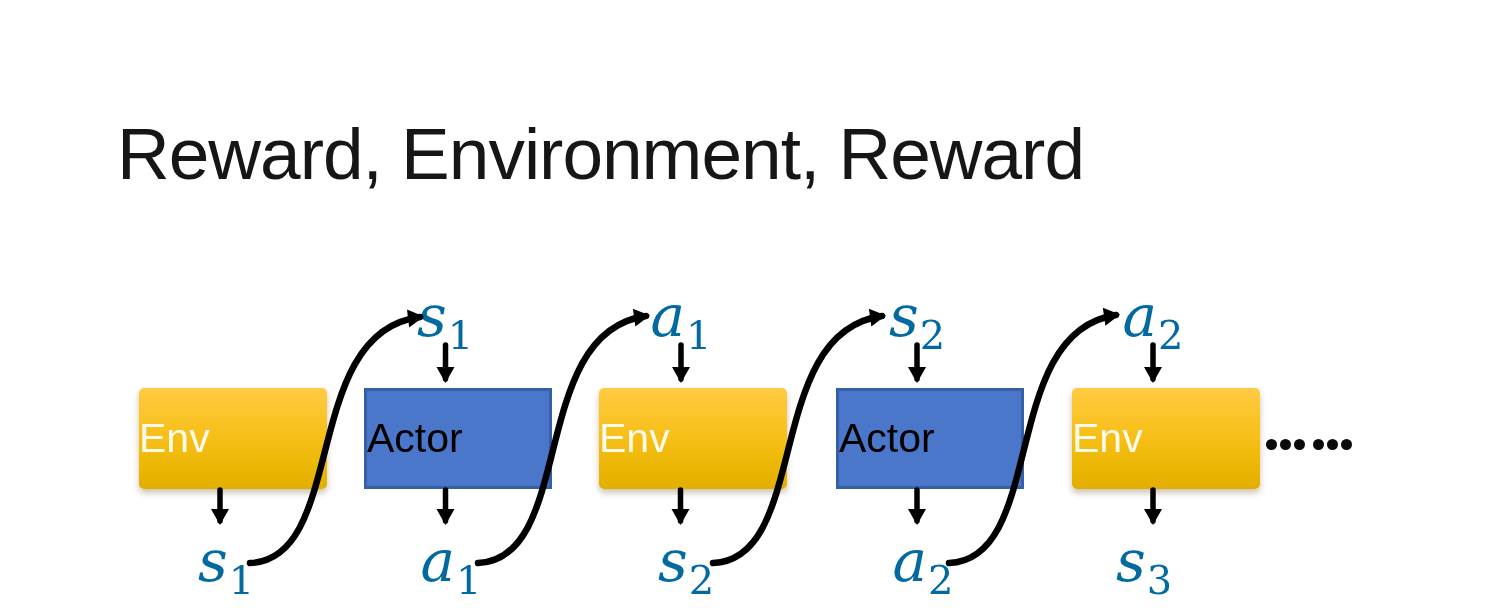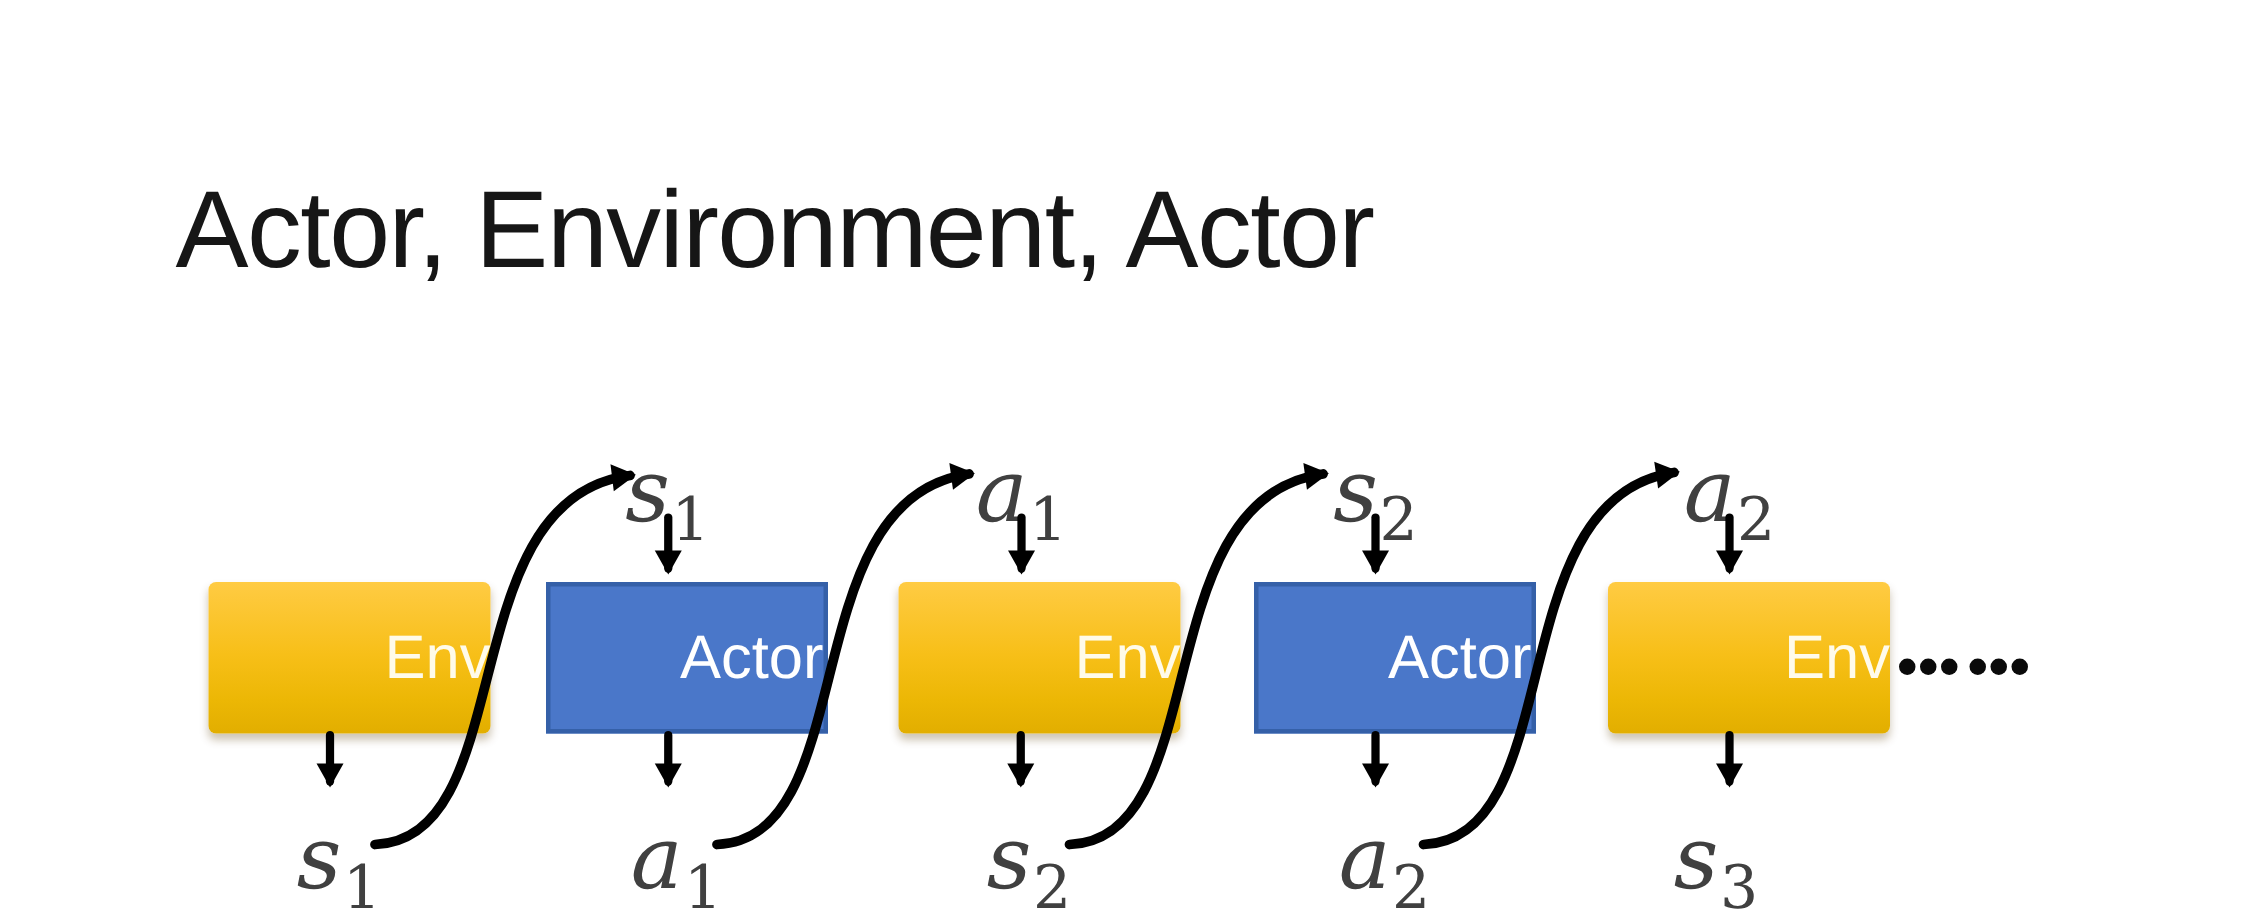--- a/index.html
+++ b/index.html
@@ -18,41 +18,41 @@
     font-size:73px;
     letter-spacing:-1px;
     color:#161616;
     white-space:nowrap;
     line-height:1.05;
   }
   .box{
     position:absolute;
     top:388px;
     width:188px;height:101px;
-    display:flex;align-items:center;justify-content:flex-end;
+    display:flex;align-items:center;justify-content:flex-start;
     font-size:41px;
     box-sizing:border-box;
   }
   .box.env{
     background:linear-gradient(180deg,var(--env-top) 0%, #F7BF18 48%, #ECB705 78%, var(--env-bottom) 100%);
     border-radius:5px;
     box-shadow:0 4px 6px rgba(90,60,0,0.30);
     color:#FFFBEA;
   }
   .box.actor{
     background:var(--actor-fill);
     border:3px solid var(--actor-border);
-    color:#ffffff;
+    color:#000000;
   }
   .mlabel{
     position:absolute;
     transform:translateX(-50%);
     white-space:nowrap;
-    color:#404040;
-    line-height:80px;
+    color:#0369a1;
+    line-height:58px;
     height:58px;
   }
   .mlabel .base{
     font-family:"DejaVu Serif", serif;
     font-style:italic;
     font-size:58px;
   }
   .mlabel .sub{
     font-family:"DejaVu Serif", serif;
     font-style:normal;
@@ -80,21 +80,21 @@
     margin-right:3px;
   }
   .ellipsis-dots i.gap{margin-left:5px;}
   .ellipsis-dots i:last-child{margin-right:0;}
 </style>
 </head>
 <body>
 
 <div class="slide">
 
-  <div class="slide-title">Actor, Environment, Actor</div>
+  <div class="slide-title">Reward, Environment, Reward</div>
 
   <div class="box env" style="left:139px">
       <span>Env</span>
     </div>
   <div class="box actor" style="left:364px">
       <span>Actor</span>
     </div>
   <div class="box env" style="left:599px">
       <span>Env</span>
     </div>

